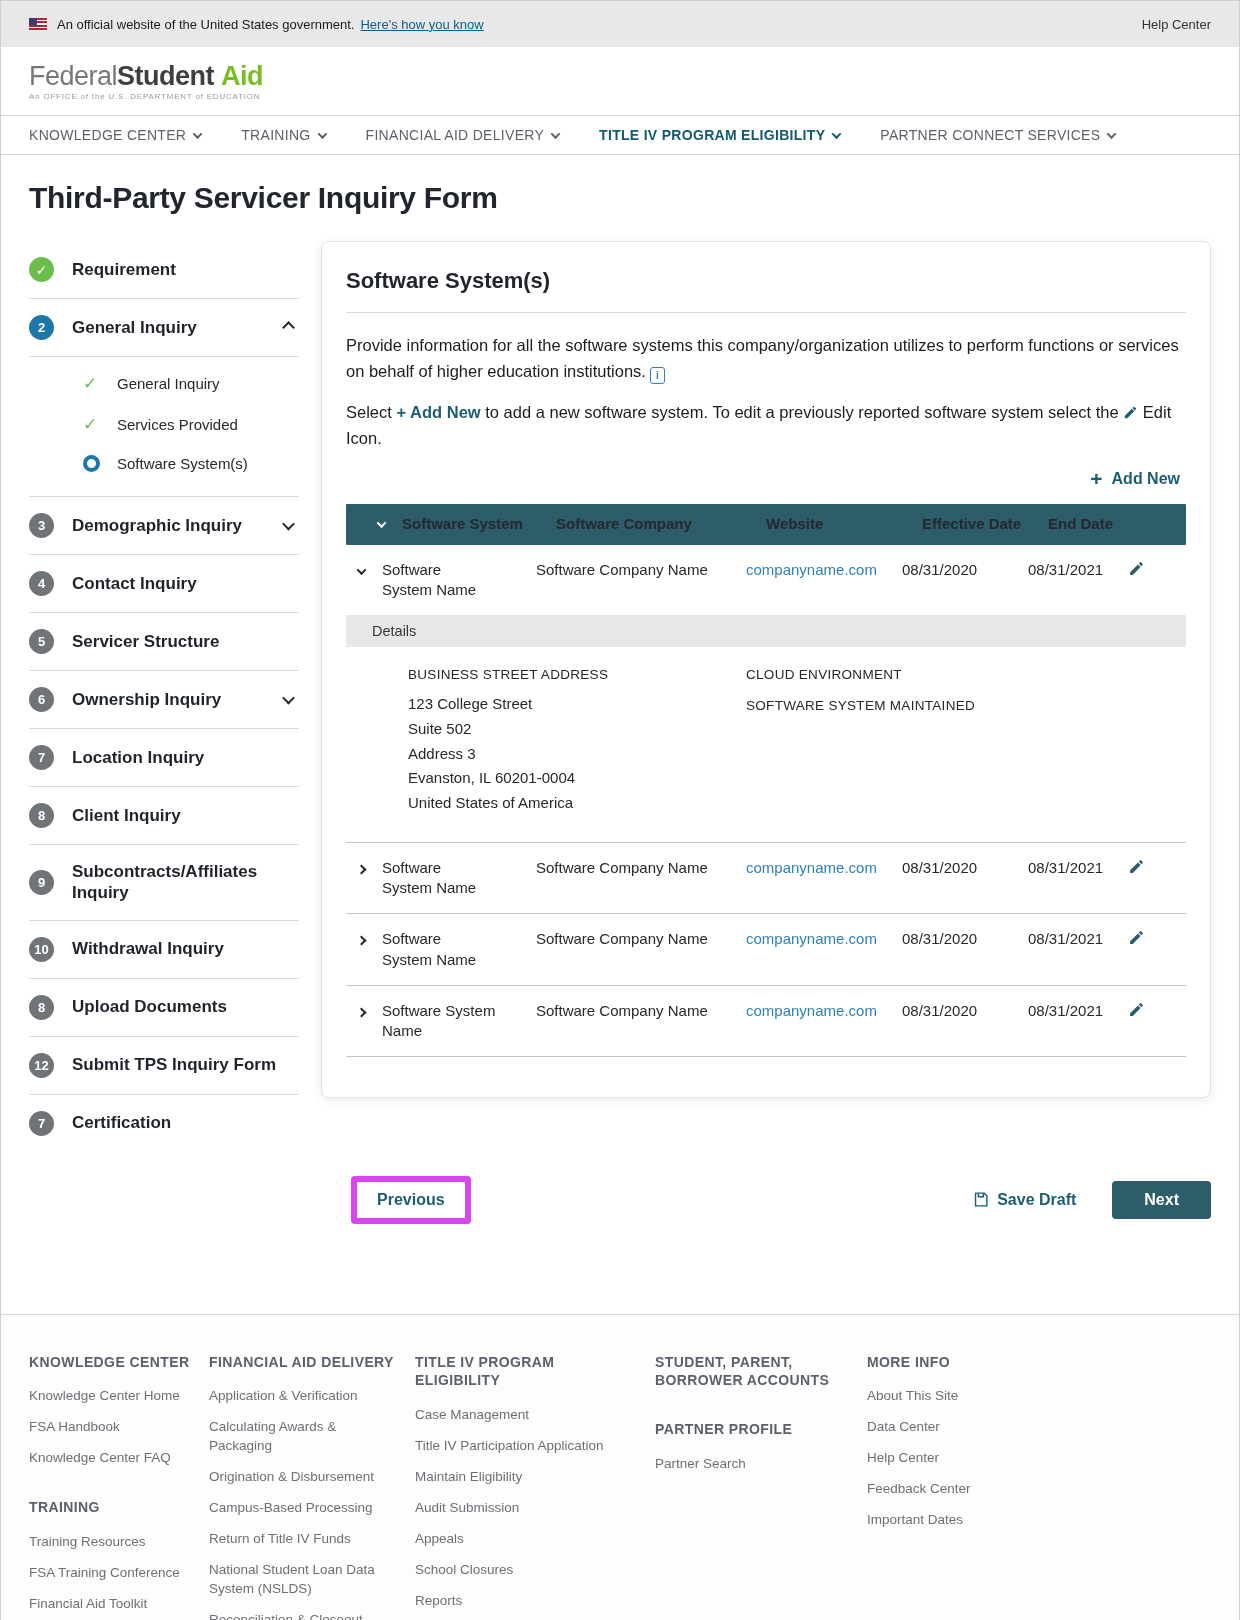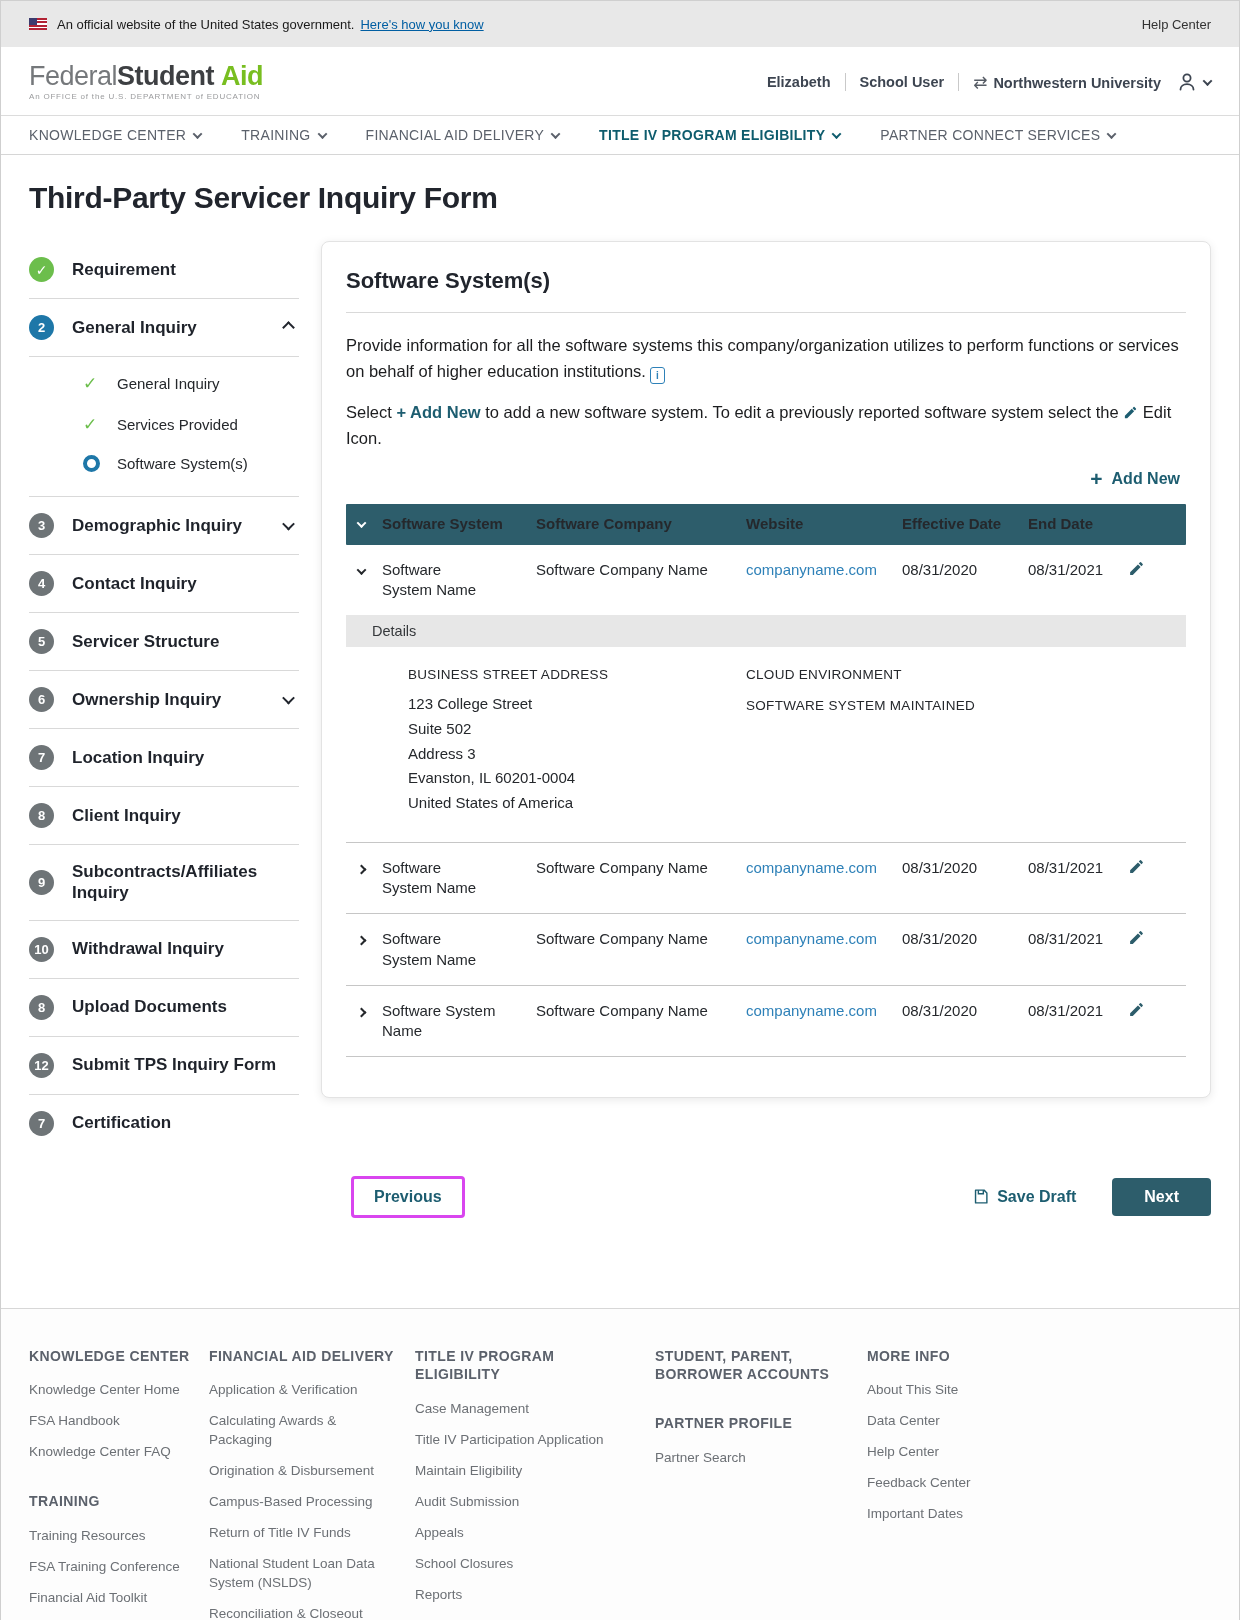--- a/index.html
+++ b/index.html
@@ -67,21 +67,21 @@
   .instruction{font-size:16.5px;color:#1c1d1f;line-height:1.55;margin:0 0 6px;}
   .teal-bold{color:#1d5d70;font-weight:700;}
   .pencil-inline{vertical-align:-2px;}
   .addnew-row{display:flex;justify-content:flex-end;margin:16px 0 14px;}
   .addnew-btn{display:flex;align-items:center;gap:9px;color:#1d5d70;font-size:16px;font-weight:700;cursor:pointer;background:none;border:none;font-family:inherit;}
   .addnew-btn .plus{font-size:21px;font-weight:700;line-height:1;}
 
   
   .tbl{width:100%;}
   .trow{display:grid;grid-template-columns:36px 154px 210px 156px 126px 90px 36px;align-items:start;}
-  .thead{background:#2d5d6b;color:#fff;align-items:center;border-radius:1px;}
+  .thead{background:#2d5d6b;color:#fff;align-items:center;border-radius:1px;padding-left:20px;}
   .thead .tcell{font-size:15px;font-weight:700;padding:10px 0;}
   .thead .chev{color:#fff;margin:0 0 0 12px;}
   .tcell{font-size:15px;color:#25282c;padding:15px 8px 15px 0;line-height:1.35;}
   .tcell.cicon{padding-left:12px;padding-right:0;}
   .body-row{border-top:1px solid #c6c6c6;}
   .body-row.first{border-top:none;}
   .body-row .chev{color:#25282c;margin-top:5px;}
   .nm{display:inline-block;}
   .nm.narrow{max-width:100px;}
   .nm.wide{max-width:134px;}
@@ -91,21 +91,21 @@
   .details-bar{background:#e7e7e7;font-size:14.5px;color:#35383b;padding:8px 8px 8px 26px;}
   .details-body{display:grid;grid-template-columns:400px 1fr;padding:20px 0 26px;}
   .d-left{padding-left:62px;}
   .d-h{font-size:13.5px;font-weight:400;color:#25282c;letter-spacing:.3px;margin:0 0 10px;}
   .d-line{font-size:15px;color:#25282c;line-height:1.65;}
   .d-right .d-h{margin-bottom:16px;}
 
   
   .btn-row{display:flex;align-items:center;margin:24px 28px 0 350px;padding-bottom:6px;}
   .btn-row-inner{flex:1;display:flex;align-items:center;}
-  .btn-prev{background:#fff;border:3px solid #d946ef;color:#1d5d70;font-weight:700;font-size:16px;padding:9px 20px;border-radius:4px;cursor:pointer;font-family:inherit;}
+  .btn-prev{background:#fff;border:6px solid #d946ef;color:#1d5d70;font-weight:700;font-size:16px;padding:9px 20px;border-radius:4px;cursor:pointer;font-family:inherit;}
   .right-btns{margin-left:auto;display:flex;align-items:center;gap:30px;}
   .savedraft{display:flex;align-items:center;gap:8px;color:#1d5d70;font-weight:700;font-size:16px;cursor:pointer;background:none;border:none;font-family:inherit;}
   .btn-next{background:#2d5d6b;color:#fff;border:none;font-weight:700;font-size:16px;padding:10px 32px;border-radius:4px;cursor:pointer;font-family:inherit;}
 
   
   .site-footer{margin-top:84px;border-top:1px solid #d7d7d7;background:#fdfdfd;padding:38px 28px 42px;display:grid;grid-template-columns:180px 206px 240px 212px 1fr;}
   .f-heading{font-size:14px;font-weight:700;color:#5b616b;letter-spacing:.4px;margin:0 0 16px;line-height:1.35;padding-right:14px;}
   .f-links{list-style:none;margin:0;padding:0 18px 0 0;}
   .f-links li{font-size:13.5px;color:#6c7075;margin-bottom:12px;line-height:1.4;cursor:pointer;}
   .f-group2{margin-top:30px;}
@@ -121,34 +121,20 @@
     <a>Here's how you know</a>
     <span class="banner-right">Help Center</span>
   </div>
 
   <div class="site-header">
     <div class="fsa-logo">
       <div class="l1">
         <span class="federal">Federal</span><span class="student">Student</span>&nbsp;<span class="aid">Aid</span>
       </div>
       <div class="tagline">An OFFICE of the U.S. DEPARTMENT of EDUCATION</div>
-    </div>
-    <div class="user-area">
-      <span>Elizabeth</span>
-      <span class="sep"></span>
-      <span>School User</span>
-      <span class="sep"></span>
-      <span><span class="swap-glyph">⇄</span><span>Northwestern University</span></span>
-      <span class="person-wrap">
-        <svg width="24" height="24" viewBox="0 0 24 24" fill="none" stroke="#3d4551" stroke-width="1.8">
-            <circle cx="12" cy="8" r="3.6"></circle>
-            <path d="M5.5 19.5c0-3.2 2.9-5.4 6.5-5.4s6.5 2.2 6.5 5.4" stroke-linecap="round"></path>
-          </svg>
-        <span class="chev down small"></span>
-      </span>
     </div>
   </div>
 
   <nav class="main-nav">
     <span class="nav-item">
         <span>KNOWLEDGE CENTER</span>
         <span class="chev down small"></span>
       </span>
     <span class="nav-item">
         <span>TRAINING</span>

